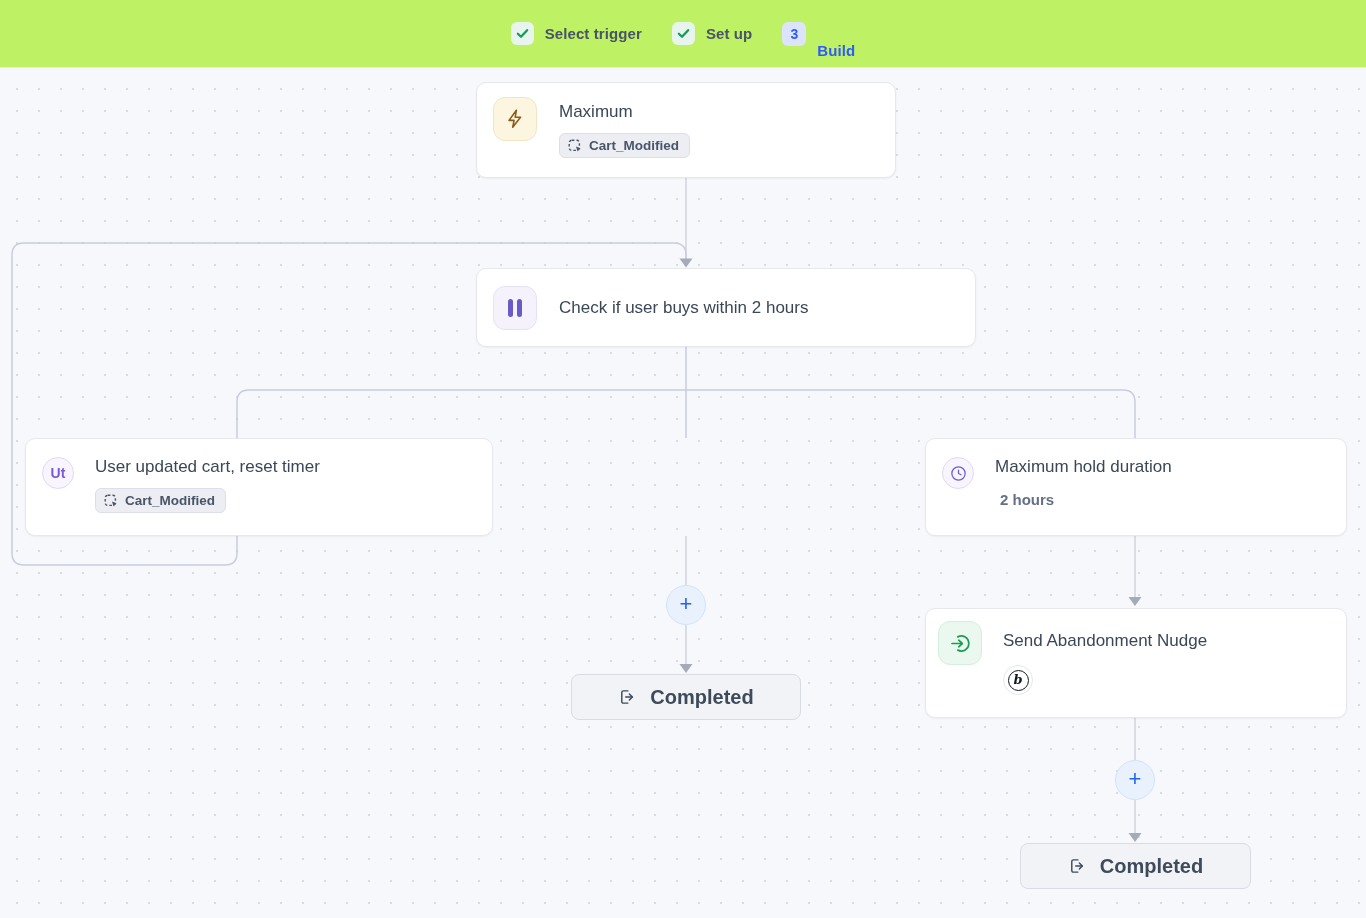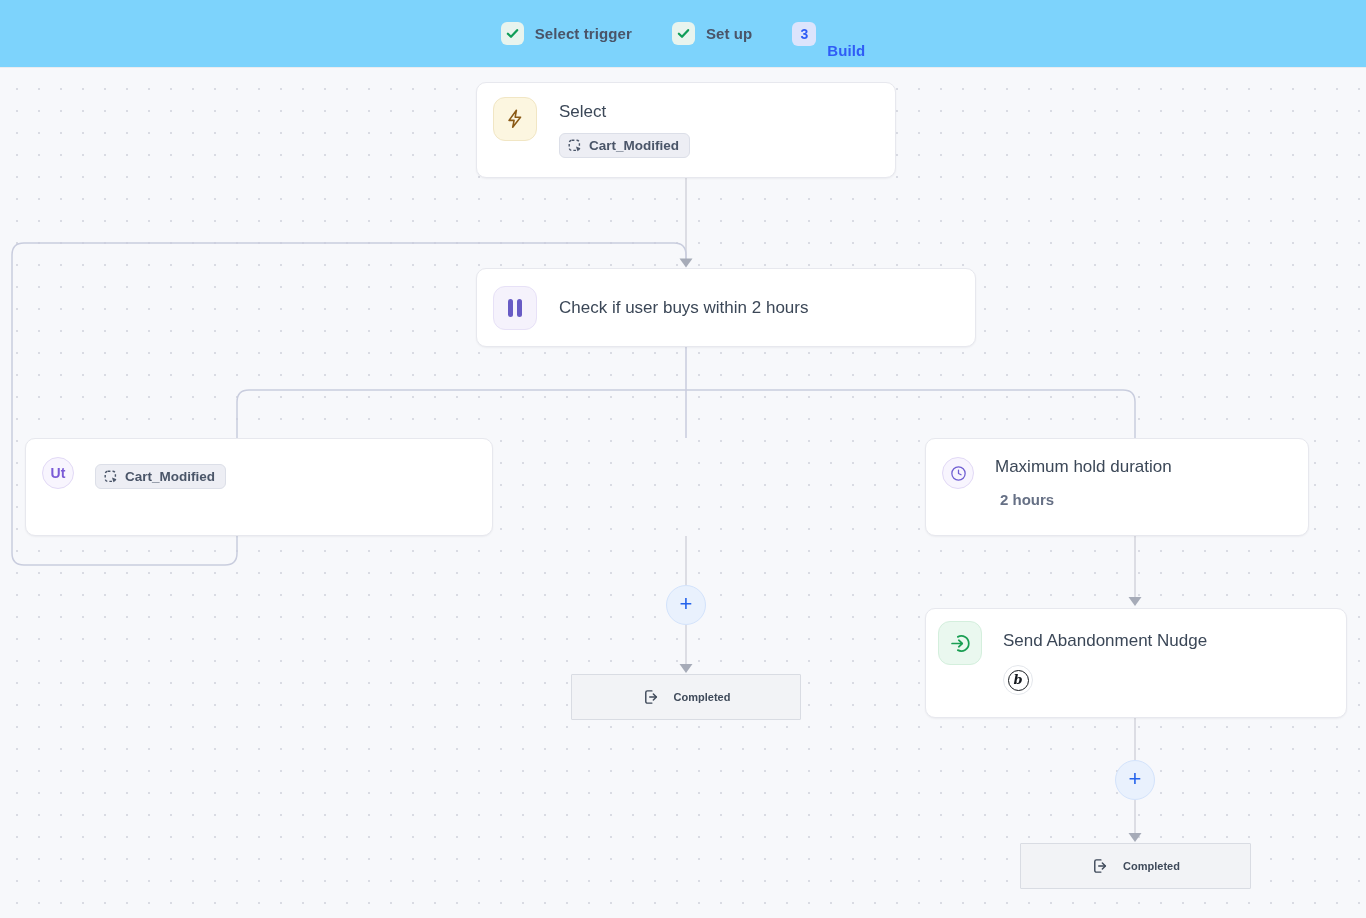--- a/index.html
+++ b/index.html
@@ -1,22 +1,22 @@
 <!DOCTYPE html>
 <html><head>
 <meta charset="utf-8">
 <style>
   * { margin:0; padding:0; box-sizing:border-box; }
   html,body { width:1366px; height:918px; overflow:hidden;
     font-family:"Liberation Sans","DejaVu Sans",sans-serif; background:#f7f8fb; }
 
   
-  .topbar { position:relative; width:1366px; height:68px; background:#7dd3fc;
+  .topbar { position:relative; width:1366px; height:68px; background:#bef264;
     border-bottom:1px solid #eaecf0; display:flex; align-items:center; justify-content:center;
-    gap:40px; z-index:5; }
+    gap:30px; z-index:5; }
   .step { display:flex; align-items:center; gap:11px; cursor:pointer; }
   .step-check { width:23px; height:23px; border-radius:6px; background:#e8f4ee;
     display:flex; align-items:center; justify-content:center; }
   .step-label { font-size:15px; font-weight:700; color:#4a5468; letter-spacing:.1px; }
   .step-num { width:24px; height:24px; border-radius:6px; background:#dce4fc;
     color:#2f5cf6; font-size:14px; font-weight:700; display:flex; align-items:center;
     justify-content:center; }
   .step-label.active { color:#2f5cf6;margin-top:34px; }
 
   
@@ -60,23 +60,23 @@
     font-family:"DejaVu Serif","Liberation Serif",serif; font-style:italic; font-weight:700;
     font-size:13px; color:#15191e; line-height:1; padding-bottom:1px; }
 
   
   .plus-btn { position:absolute; width:40px; height:40px; border-radius:50%;
     background:#e9f1fd; border:1px solid #d3e3fb; color:#2563eb; font-size:22px; font-weight:500;
     display:flex; align-items:center; justify-content:center; z-index:2; cursor:pointer;
     line-height:1; padding-bottom:2px; }
 
   
-  .completed { position:absolute; background:#f2f3f6; border:1px solid #d9dce3; border-radius:1px;
+  .completed { position:absolute; background:#f2f3f6; border:1px solid #d9dce3; border-radius:8px;
     display:flex; align-items:center; justify-content:center; gap:14px; z-index:2;
-    font-size:11px; font-weight:700; color:#3f4a5a; cursor:pointer; }
+    font-size:20px; font-weight:700; color:#3f4a5a; cursor:pointer; }
 </style>
 </head>
 <body>
 
 <div class="topbar">
   <div class="step">
     <span class="step-check">
       <svg width="13" height="13" viewBox="0 0 14 14" fill="none">
           <path d="M2 7.2 L5.4 10.5 L12 3.4" stroke="#109d58" stroke-width="2.4" stroke-linecap="round" stroke-linejoin="round"></path>
         </svg>
@@ -121,21 +121,21 @@
     <path d="M1128.5 765 L1141.5 765 L1135 774 Z" fill="#a6abb8"></path>
   </svg>
 
   <div class="card" style="left:476px; top:14px; width:420px; height:96px;">
     <span class="sq-icon sq-yellow">
       <svg width="22" height="22" viewBox="0 0 24 24" fill="none">
         <path d="M13.5 2.5 L5.5 13.5 H11 L9.5 21 L18 10 H12.2 L13.5 2.5 Z" stroke="#8a5a16" stroke-width="1.7" stroke-linejoin="round"></path>
       </svg>
     </span>
     <div class="body">
-      <span class="title" style="margin-top:3px;">Select</span>
+      <span class="title" style="margin-top:3px;">Maximum</span>
       <span class="tag">
         <svg width="14" height="14" viewBox="0 0 14 14" fill="none">
           <rect x="1.2" y="1.2" width="10.2" height="10.2" rx="2.6" stroke="#4a5568" stroke-width="1.4" stroke-dasharray="2.6 2.1"></rect>
           <path d="M8 7.4 L12.6 9.3 L10.5 10.3 L9.5 12.6 Z" fill="#4a5568"></path>
         </svg>
         <span>Cart_Modified</span>
       </span>
     </div>
   </div>
 
@@ -147,32 +147,33 @@
         </span>
     </span>
     <div class="body" style="justify-content:center;">
       <span class="title">Check if user buys within 2 hours</span>
     </div>
   </div>
 
   <div class="card" style="left:25px; top:370px; width:468px; height:98px; gap:21px; padding:16px;">
     <span class="avatar">Ut</span>
     <div class="body">
+      <span class="title">User updated cart, reset timer</span>
       <span class="tag">
         <svg width="14" height="14" viewBox="0 0 14 14" fill="none">
           <rect x="1.2" y="1.2" width="10.2" height="10.2" rx="2.6" stroke="#4a5568" stroke-width="1.4" stroke-dasharray="2.6 2.1"></rect>
           <path d="M8 7.4 L12.6 9.3 L10.5 10.3 L9.5 12.6 Z" fill="#4a5568"></path>
         </svg>
         <span>Cart_Modified</span>
       </span>
     </div>
   </div>
 
 
-  <div class="card" style="left:925px; top:370px; width:384px; height:98px; gap:21px; padding:16px;">
+  <div class="card" style="left:925px; top:370px; width:422px; height:98px; gap:21px; padding:16px;">
     <span class="avatar avatar-clock">
       <svg width="19" height="19" viewBox="0 0 24 24" fill="none">
         <circle cx="12" cy="12" r="8.4" stroke="#6f5ed2" stroke-width="1.6"></circle>
         <path d="M12 7.6 V12 L15.2 13.6" stroke="#6f5ed2" stroke-width="1.6" stroke-linecap="round" stroke-linejoin="round"></path>
       </svg>
     </span>
     <div class="body">
       <span class="title">Maximum hold duration</span>
       <span class="subtitle" style="margin-left:5px;">2 hours</span>
     </div>

